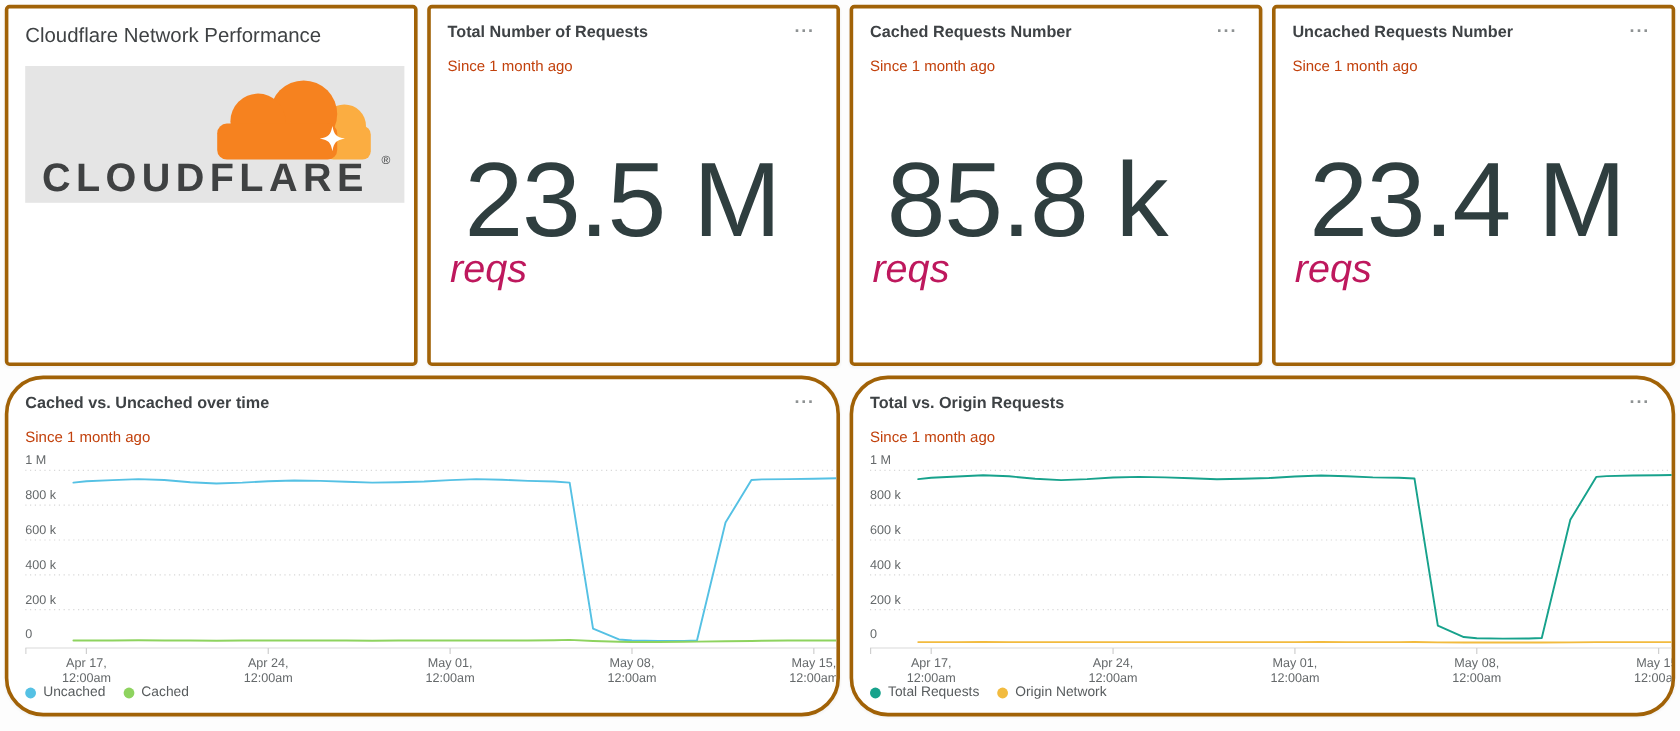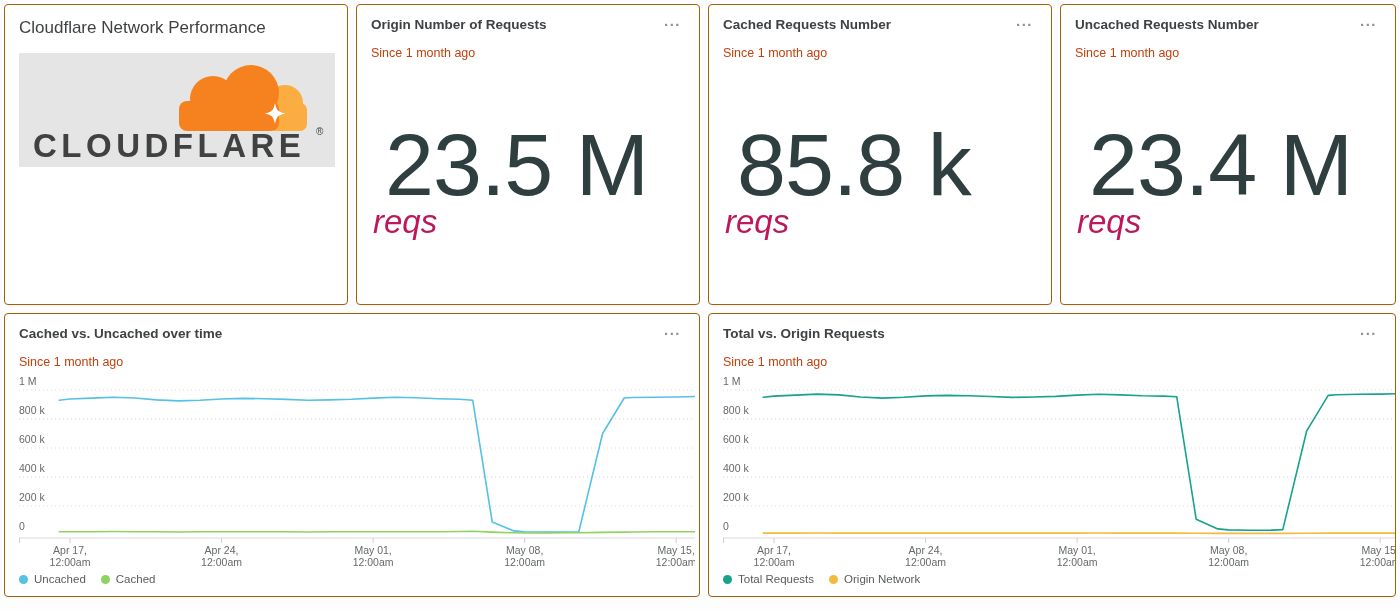--- a/index.html
+++ b/index.html
@@ -7,24 +7,24 @@
     width:1400px;height:609px;background:#fdfdfd;
     font-family:"Liberation Sans",sans-serif;color:#3f4346;overflow:hidden;
   }
   .grid{
     display:grid;
     grid-template-columns:344px 344px 344px 1fr;
     grid-template-rows:301px 1fr;
     gap:8px;padding:4px;height:601px;box-sizing:border-box;
   }
   .card{
-    background:#fff;border:1px solid #a16207;border-radius:4px;
+    background:#fff;border:3px solid #a16207;border-radius:4px;
     position:relative;overflow:hidden;box-shadow:0 1px 2px rgba(0,0,0,.04);
   }
-  .span2{grid-column:span 2;}
+  .span2{grid-column:span 2;border-radius:32px;}
   .card-head{padding:12px 14px 0 14px;}
   .card-title{font-size:13.5px;font-weight:bold;color:#3e4245;line-height:1.2;}
   .card-sub{font-size:12.5px;color:#c2410c;margin-top:13px;}
   .menu-dots{
     position:absolute;top:8px;right:18px;color:#8e9293;
     font-size:15px;font-weight:bold;letter-spacing:1.5px;cursor:pointer;line-height:1;
   }
   
   .dash-title{padding:13px 14px 0 14px;font-size:17px;color:#3f4244;}
   .logo-box{
@@ -71,21 +71,21 @@
 
         <path d="M256 50 c1.5 7.5 3 9 10.5 10.5 c-7.5 1.5 -9 3 -10.5 10.5 c-1.5 -7.5 -3 -9 -10.5 -10.5 c7.5 -1.5 9 -3 10.5 -10.5 z" fill="#ffffff"></path>
         <text x="14" y="104" font-size="33" font-weight="bold" letter-spacing="4.5" fill="#3f4142">CLOUDFLARE</text>
         <text x="297" y="82" font-size="10" fill="#3f4142">®</text>
       </svg>
     </div>
   </div>
 
   <div class="card">
     <div class="card-head">
-      <div class="card-title">Origin Number of Requests</div>
+      <div class="card-title">Total Number of Requests</div>
       <div class="card-sub">Since 1 month ago</div>
     </div>
     <div class="menu-dots">...</div>
     <div class="bb-value">23.5 M</div>
     <div class="bb-unit">reqs</div>
   </div>
 
   <div class="card">
     <div class="card-head">
       <div class="card-title">Cached Requests Number</div>

